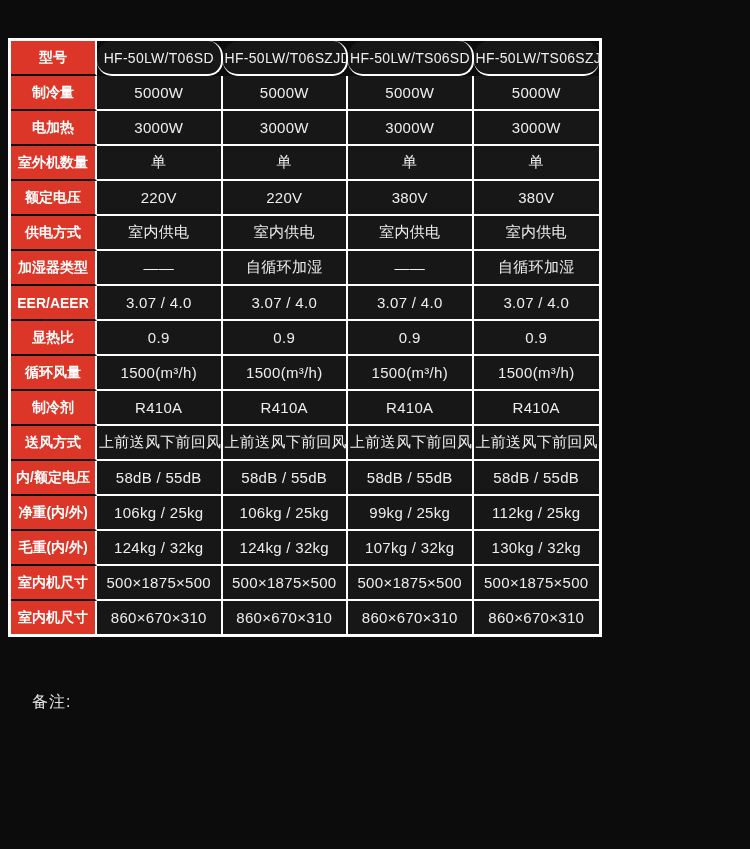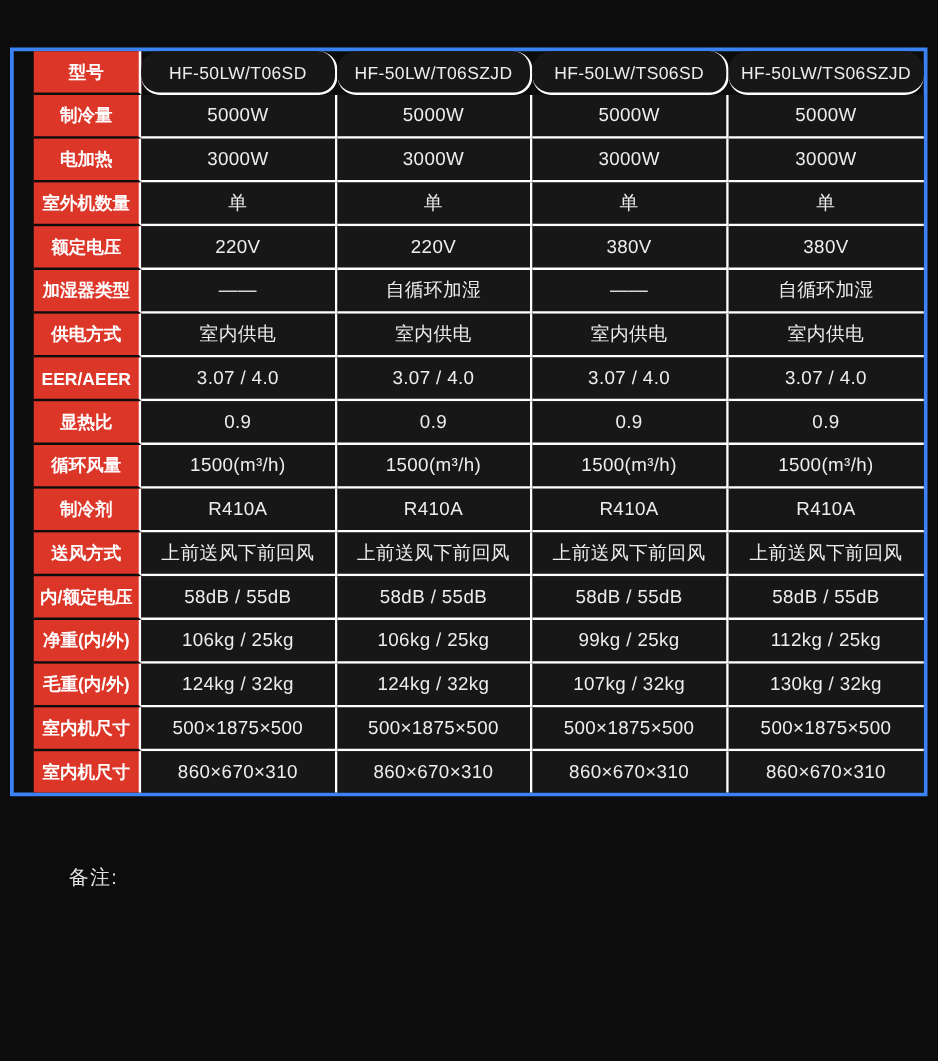--- a/index.html
+++ b/index.html
@@ -12,26 +12,25 @@
     position: relative;
     width: 750px;
     height: 849px;
     background: #0c0c0c;
     overflow: hidden;
   }
   table.spec-table {
     position: absolute;
     left: 8px;
     top: 38px;
-    width: 734px;
+    width: 594px;
     table-layout: fixed;
     border-collapse: separate;
     border-spacing: 0;
-    border: 3px solid #3b82f6;
-    padding-left: 16px;
+    border: 3px solid #ffffff;
   }
   table.spec-table td {
     height: 33px;
     padding: 0 2px;
     text-align: center;
     vertical-align: middle;
     background: #171717;
     color: #ededed;
     font-size: 15px;
     letter-spacing: 0.3px;
@@ -52,21 +51,21 @@
   }
   table.spec-table tr:last-child td.label-cell { border-bottom: 0; }
   table.spec-table td.model-cell {
     font-size: 14px;
     font-weight: normal;
     border-radius: 15px;
   }
   col.label-col { width: 86px; }
   .notes {
     position: absolute;
-    left: 55px;
+    left: 32px;
     top: 692px;
     color: #e3e3e3;
     font-size: 16px;
   }
   .notes-title {
     margin-bottom: 13px;
     letter-spacing: 1px;
   }
   .note-line {
     margin-bottom: 14px;
@@ -116,32 +115,32 @@
           <td class="value-cell">单</td>
         </tr>
         <tr>
           <td class="label-cell">额定电压</td>
           <td class="value-cell">220V</td>
           <td class="value-cell">220V</td>
           <td class="value-cell">380V</td>
           <td class="value-cell">380V</td>
         </tr>
         <tr>
+          <td class="label-cell">供电方式</td>
+          <td class="value-cell">室内供电</td>
+          <td class="value-cell">室内供电</td>
+          <td class="value-cell">室内供电</td>
+          <td class="value-cell">室内供电</td>
+        </tr>
+        <tr>
           <td class="label-cell">加湿器类型</td>
           <td class="value-cell">——</td>
           <td class="value-cell">自循环加湿</td>
           <td class="value-cell">——</td>
           <td class="value-cell">自循环加湿</td>
-        </tr>
-        <tr>
-          <td class="label-cell">供电方式</td>
-          <td class="value-cell">室内供电</td>
-          <td class="value-cell">室内供电</td>
-          <td class="value-cell">室内供电</td>
-          <td class="value-cell">室内供电</td>
         </tr>
         <tr>
           <td class="label-cell">EER/AEER</td>
           <td class="value-cell">3.07 / 4.0</td>
           <td class="value-cell">3.07 / 4.0</td>
           <td class="value-cell">3.07 / 4.0</td>
           <td class="value-cell">3.07 / 4.0</td>
         </tr>
         <tr>
           <td class="label-cell">显热比</td>

